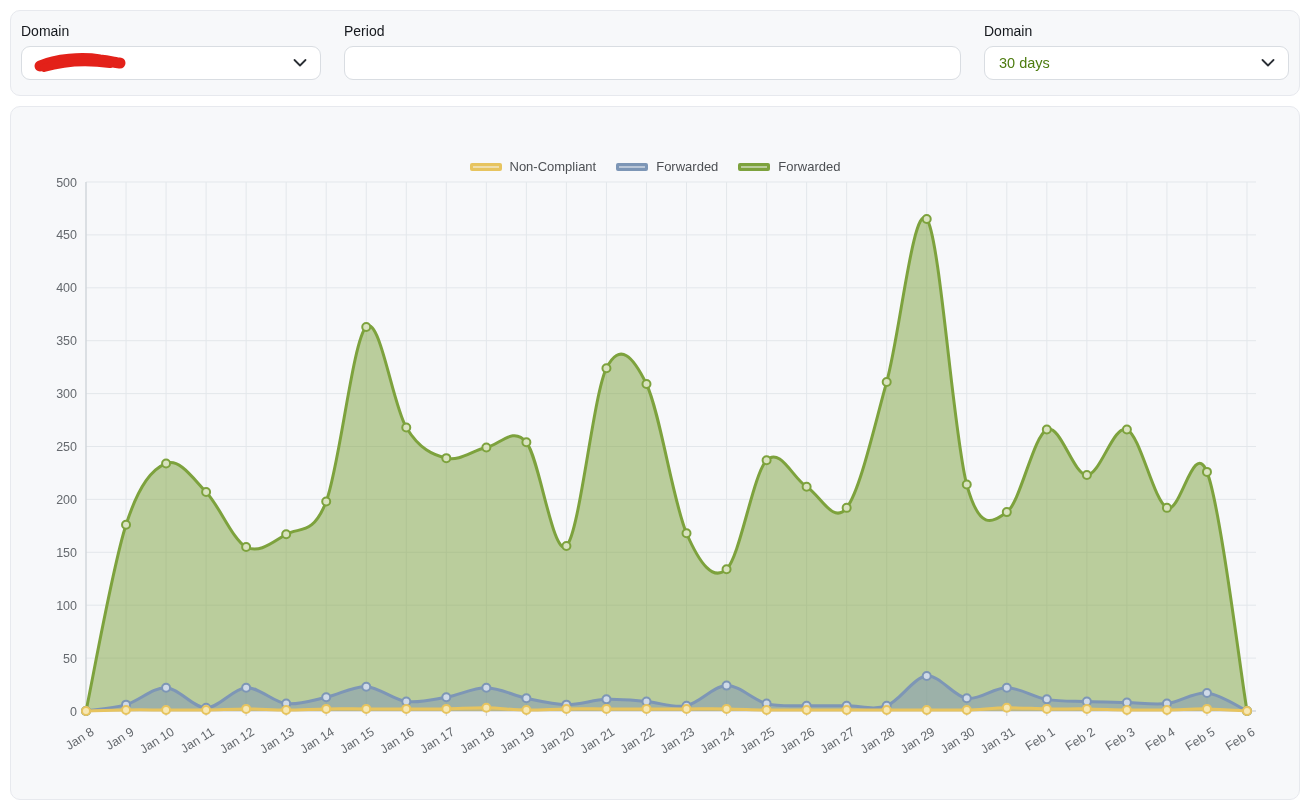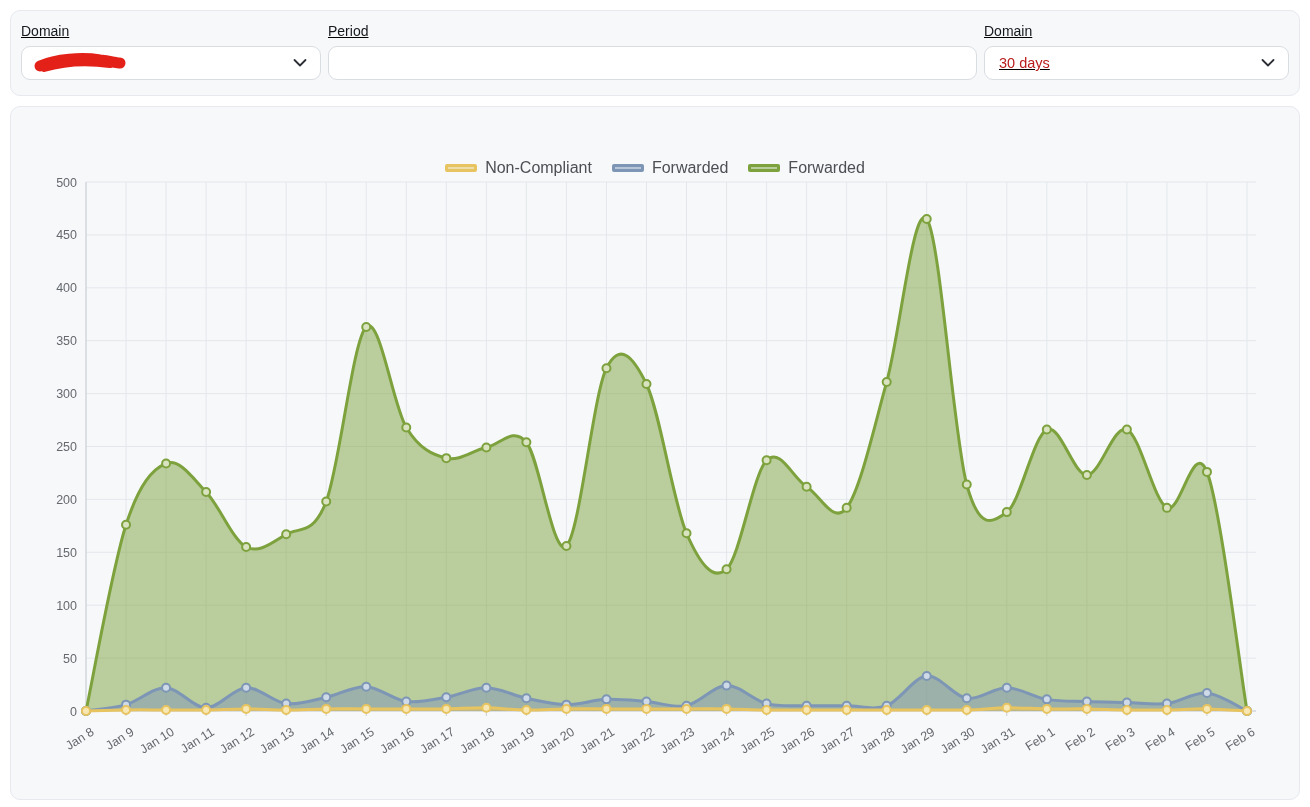--- a/index.html
+++ b/index.html
@@ -1,36 +1,36 @@
 <!DOCTYPE html>
 <html><head>
 <meta charset="utf-8">
 <style>
   * { margin:0; padding:0; box-sizing:border-box; }
   html,body { width:1310px; height:807px; background:#ffffff; font-family:"Liberation Sans", sans-serif; overflow:hidden; }
   .page { position:relative; width:1310px; height:807px; }
   .panel { position:absolute; background:#f7f8fa; border:1px solid #e7e9ee; border-radius:10px; }
-  .filter-bar { left:10px; top:10px; width:1290px; height:86px; display:flex; gap:7px; padding:12px 10px 14px 10px;text-decoration:underline; }
+  .filter-bar { left:10px; top:10px; width:1290px; height:86px; display:flex; gap:23px; padding:12px 10px 14px 10px; }
   .field { display:flex; flex-direction:column; }
   .field label { font-size:14px; color:#15181d; margin-bottom:7px; font-weight:400; }
   .field-domain { width:300px; }
   .field-search { flex:1; }
   .field-period { width:305px; }
   .control { height:34px; background:#ffffff; border:1px solid #d9dde2; border-radius:9px; width:100%; }
   .select { position:relative; display:flex; align-items:center; padding:0 14px; cursor:pointer; }
-  .select .val { font-size:14.5px; color:#b91c1c; }
+  .select .val { font-size:14.5px; color:#4d7c0f; }
   .chev { position:absolute; right:13px; top:50%; transform:translateY(-50%); }
   .scribble-svg { position:absolute; left:10px; top:50%; transform:translateY(-50%); }
   input.control { padding:0 14px; font-size:14.5px; color:#1b1f26; outline:none; }
   .chart-panel { left:10px; top:106px; width:1290px; height:694px; }
   #chart { position:absolute; left:0; top:0; }
   .legend { position:absolute; left:0; top:52px; width:100%; display:flex; justify-content:center; align-items:center; gap:20px; }
   .legend .li { display:flex; align-items:center; gap:8px; }
   .legend .box { width:32px; height:8px; border:3px solid; border-radius:2px; display:inline-block; }
-  .legend .lt { font-size:16px; color:#4c4f53; }
+  .legend .lt { font-size:13px; color:#4c4f53; }
 </style>
 </head>
 <body>
 
 <div class="page">
 
   <section class="panel filter-bar">
     <div class="field field-domain">
       <label>Domain</label>
       <div class="control select">

